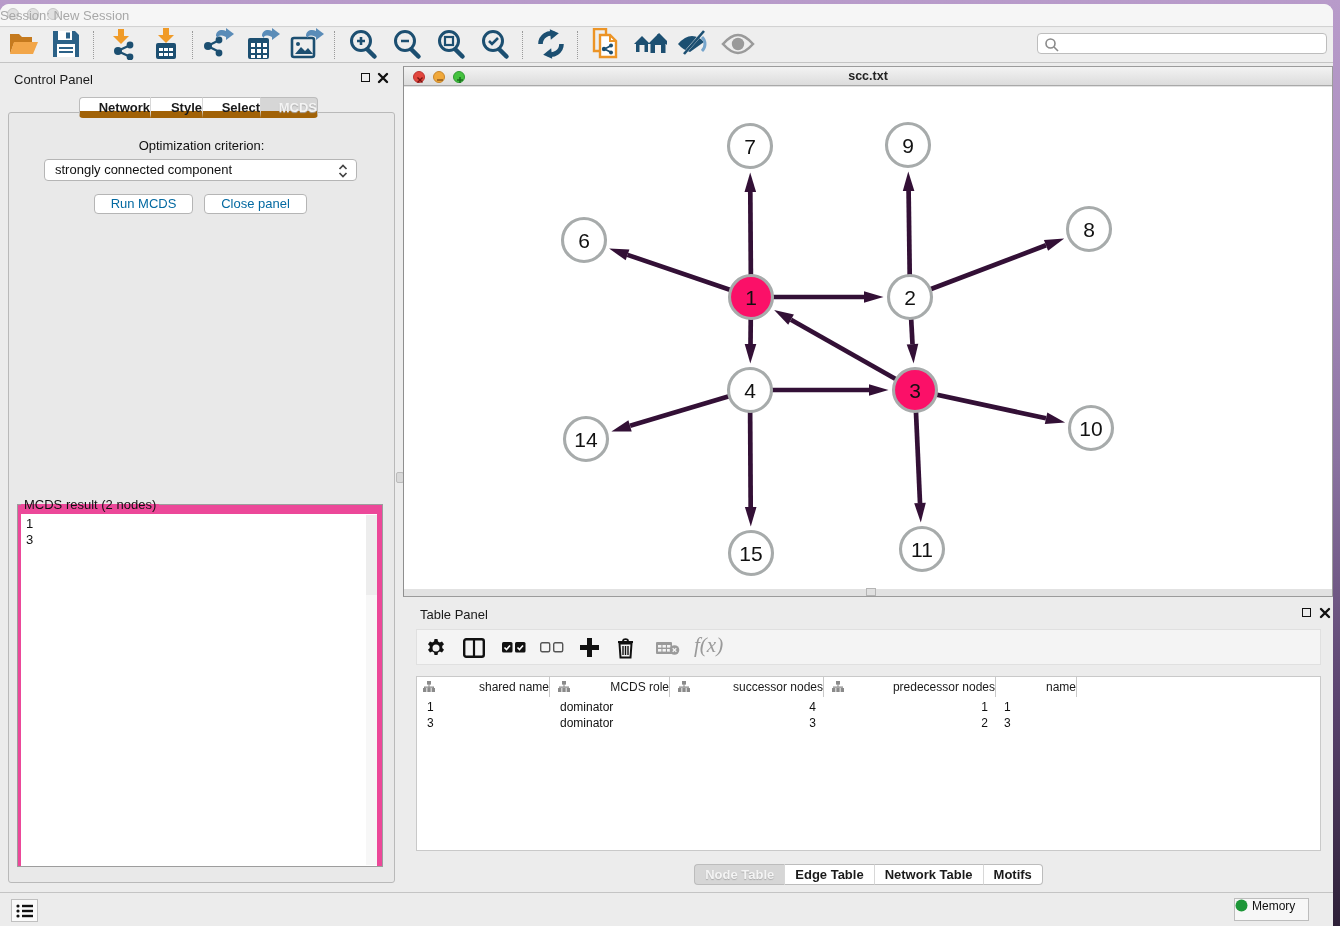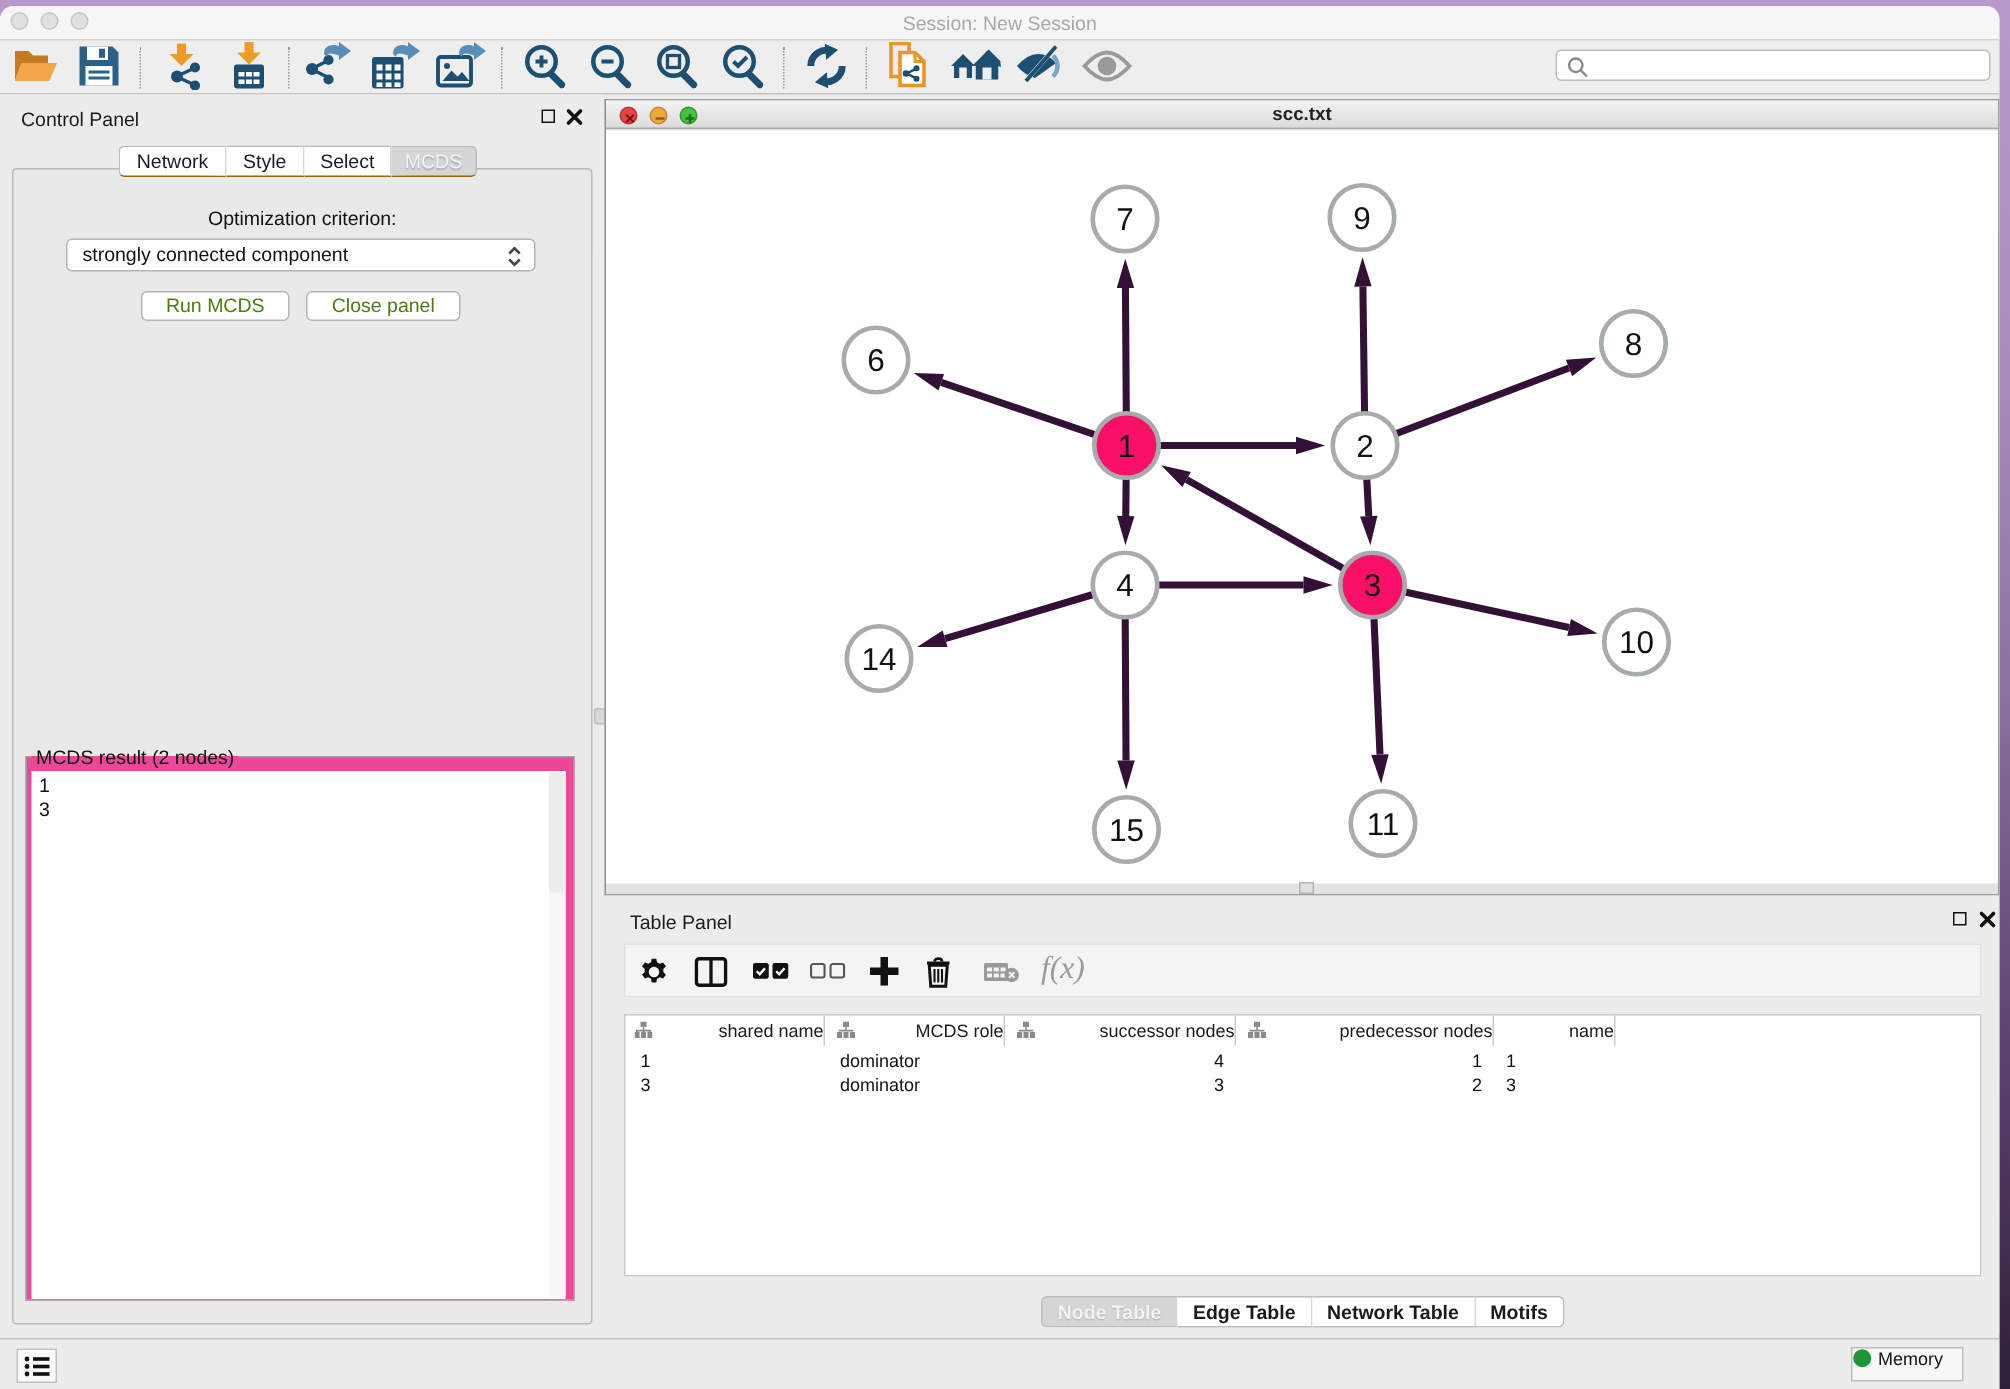--- a/index.html
+++ b/index.html
@@ -1,34 +1,34 @@
 <!DOCTYPE html>
 <html><head><meta charset="utf-8">
 <style>
 * { margin:0; padding:0; box-sizing:border-box; }
 html,body { width:1340px; height:926px; overflow:hidden; }
 body { font-family:"Liberation Sans", sans-serif; background:linear-gradient(180deg,#b89bca 0%,#a78bbb 28%,#8a72a0 50%,#5c4470 75%,#2e2038 100%); position:relative; }
 .window { position:absolute; left:0; top:4px; width:1333px; height:922px; background:#ececec; border-radius:9px 9px 0 0; overflow:hidden; }
 .titlebar { position:absolute; left:0; top:0; width:100%; height:23px; background:#f6f6f6; border-bottom:1px solid #d2d2d2; }
 .tl { position:absolute; top:4px; width:12px; height:12px; border-radius:50%; background:#e0e0e0; border:1px solid #c6c6c6; }
-.title { position:absolute; top:4px; width:100%; text-align:center; font-size:13px; color:#a8a8a8; }
+.title { position:absolute; top:4px; width:100%; text-align:left; font-size:13px; color:#a8a8a8; }
 .toolbar { position:absolute; left:0; top:24px; width:100%; height:35px; background:#eeeeee; border-bottom:1px solid #c4c4c4; }
 .sep { position:absolute; top:3px; height:28px; width:0; border-left:1px dotted #9a9a9a; }
 .ticon { position:absolute; top:0px; }
 .search { position:absolute; left:1037px; top:5px; width:290px; height:21px; background:#fff; border:1px solid #bdbdbd; border-radius:4px; }
 .search svg { position:absolute; left:6px; top:3px; }
 
 .cpanel { position:absolute; left:0; top:59px; width:403px; height:827px; background:#ececec; }
 .phead { font-size:13px; color:#1a1a1a; }
 .tabrow { position:absolute; font-size:13px; z-index:3; }
-.tabseg { display:inline-block; height:21px; line-height:20px; text-align:center; background:#fff; font-weight:400; border-top:1px solid #bcbcbc; border-bottom:1px solid #a16207; border-right:1px solid #d8d8d8; padding:0 14px; color:#1a1a1a; }
+.tabseg { display:inline-block; height:21px; line-height:20px; text-align:right; background:#fff; font-weight:700; border-top:1px solid #bcbcbc; border-bottom:7px solid #a16207; border-right:1px solid #d8d8d8; padding:0 14px; color:#1a1a1a; }
 .cp-content { position:absolute; left:8px; top:49px; width:387px; height:771px; background:#e9e9e9; border:1px solid #b9b9b9; border-radius:3px; }
 .maclabel { font-size:13px; color:#111; }
 .macselect { position:absolute; left:35px; top:46px; width:313px; height:22px; background:#fff; border:1px solid #b5b5b5; border-radius:4px; font-size:13px; color:#111; line-height:20px; padding-left:10px; }
-.macbtn { position:absolute; height:20px; background:#fff; border:1px solid #b5b5b5; border-radius:4px; font-size:13px; color:#4d7c0f; text-align:center; line-height:18px; }
+.macbtn { position:absolute; height:20px; background:#fff; border:1px solid #b5b5b5; border-radius:4px; font-size:13px; color:#0369a1; text-align:center; line-height:18px; }
 fieldset.mcds { position:absolute; left:8px; top:384px; width:366px; height:370px; border:1px solid #9d9d9d; background:#ec4899; }
 fieldset.mcds legend { font-size:13px; color:#111; margin-left:3px; padding:0 3px; }
 .mcds-text { position:absolute; left:3px; top:2px; width:356px; height:352px; background:#fff; font-size:13px; color:#111; padding:2px 0 0 5px; line-height:16px; }
 
 .cwin { position:absolute; left:403px; top:62px; width:930px; height:531px; border:1px solid #9b9b9b; border-left:1px solid #8f8f8f; background:#e2e2e2; }
 .cwin-tb { position:absolute; left:0; top:0; width:100%; height:19px; background:linear-gradient(180deg,#f3f3f3,#dcdcdc); border-bottom:1px solid #a9a9a9;text-decoration:underline; }
 .cwin-title { position:absolute; top:2px; width:100%; text-align:center; font-size:12.5px; font-weight:700; color:#222; }
 .dot { position:absolute; top:4px; width:12px; height:12px; border-radius:50%; }
 .canvas { position:absolute; left:0; top:20px; width:928px; height:502px; background:#fff; }
 

